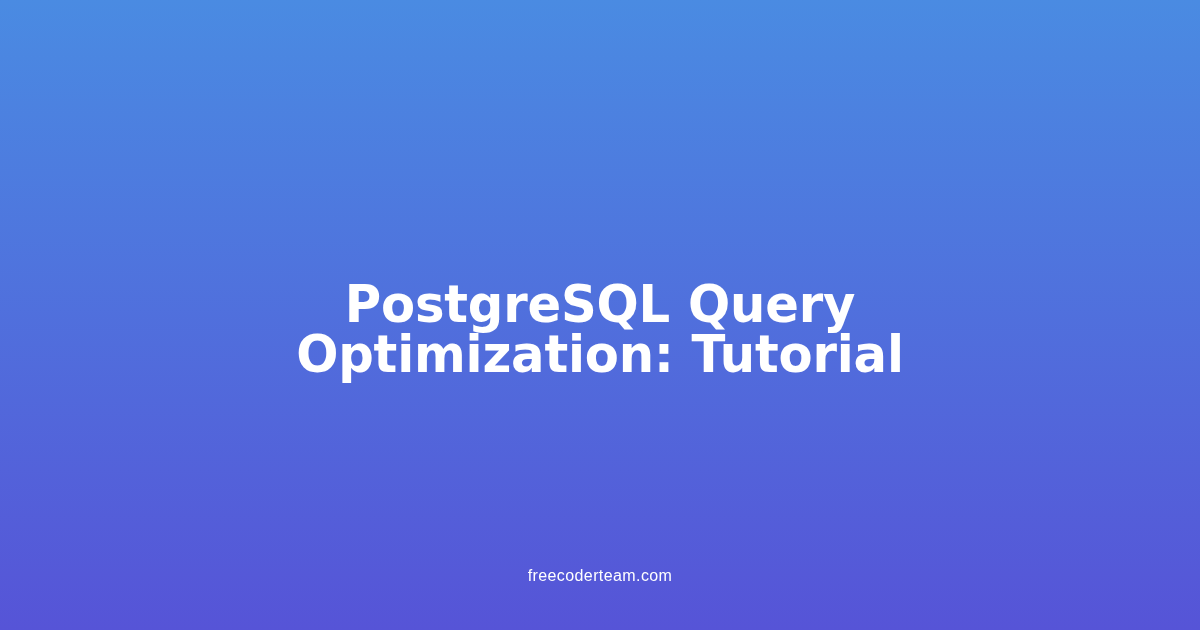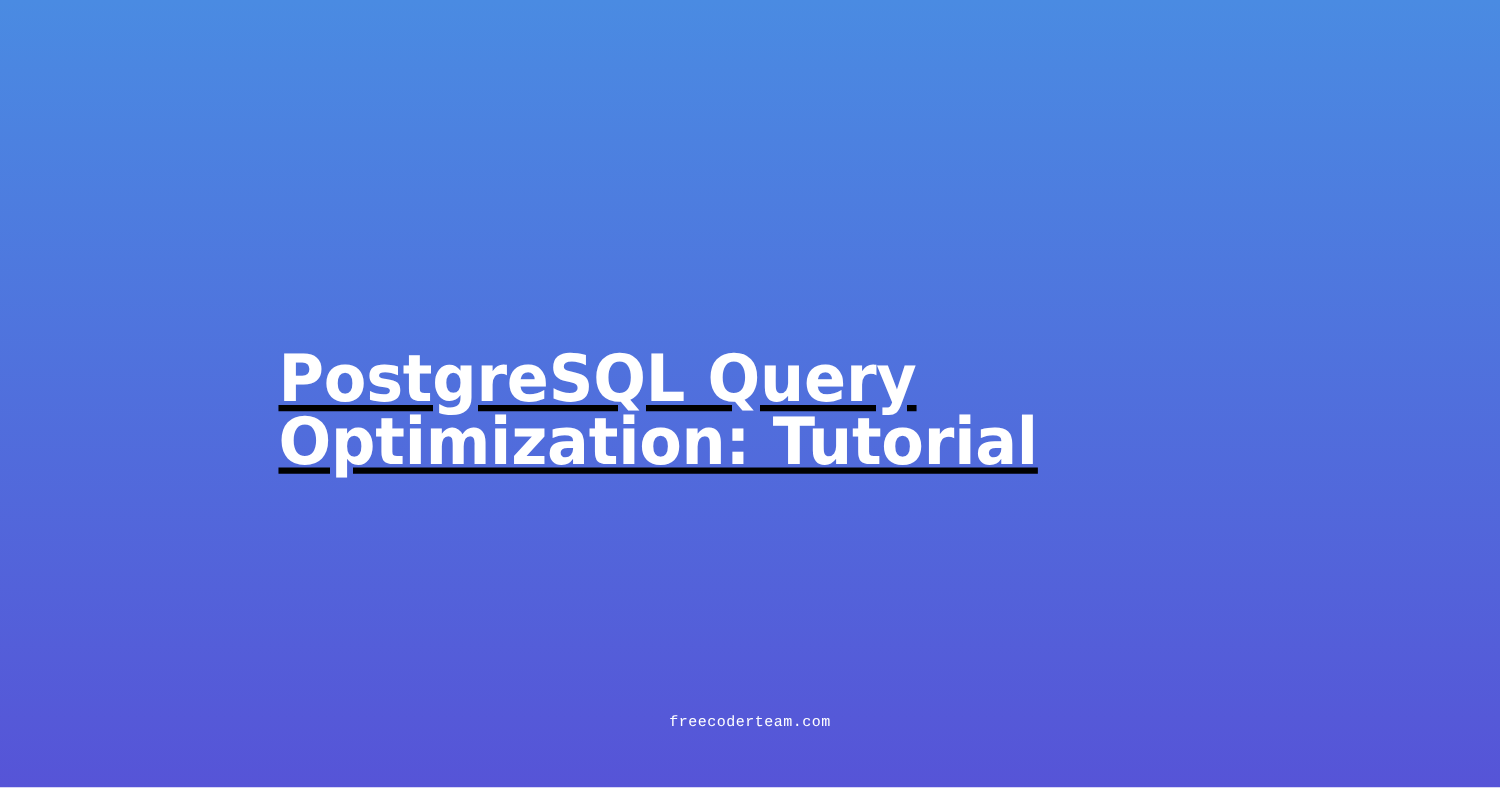--- a/index.html
+++ b/index.html
@@ -24,24 +24,24 @@
     align-items: center;
     justify-content: center;
     background-image: linear-gradient(to bottom, #4a8be2 0%, #5654d7 100%);
     overflow: hidden;
   }
 
   #title-block {
     width: 790px;
     margin: 0;
     padding: 0;
+    text-align: center;
     
     position: relative;
     top: 14px;
-    text-decoration: underline;
   }
 
   #card-title {
     margin: 0;
     padding: 0;
     color: #ffffff;
     font-family: "DejaVu Sans", sans-serif;
     font-weight: bold;
     font-size: 52px;
     line-height: 50px;
@@ -55,22 +55,22 @@
   #card-footer {
     position: absolute;
     left: 0;
     right: 0;
     top: 566px;
     text-align: center;
   }
 
   #footer-text {
     color: #ffffff;
-    font-family: Liberation Mono, monospace;
-    font-size: 12px;
+    font-family: Liberation Sans, sans-serif;
+    font-size: 16px;
     line-height: 16px;
     font-weight: normal;
     letter-spacing: 0.4px;
   }
 </style>
 </head>
 <body>
 
 <div id="og-card">
 

